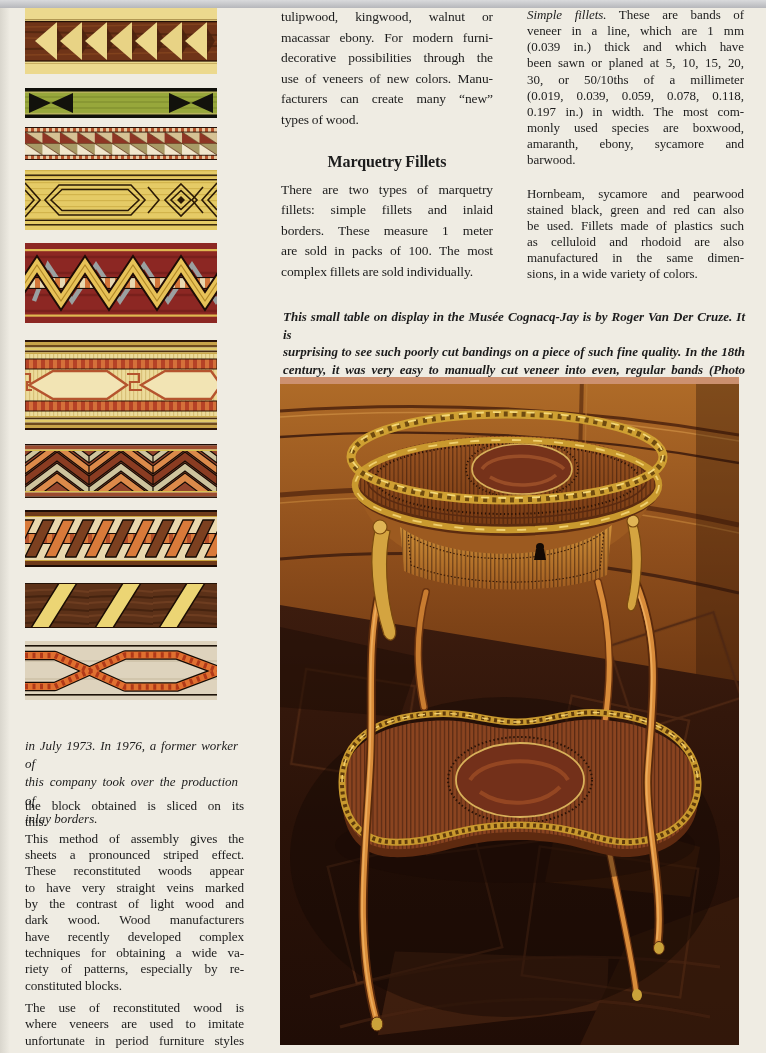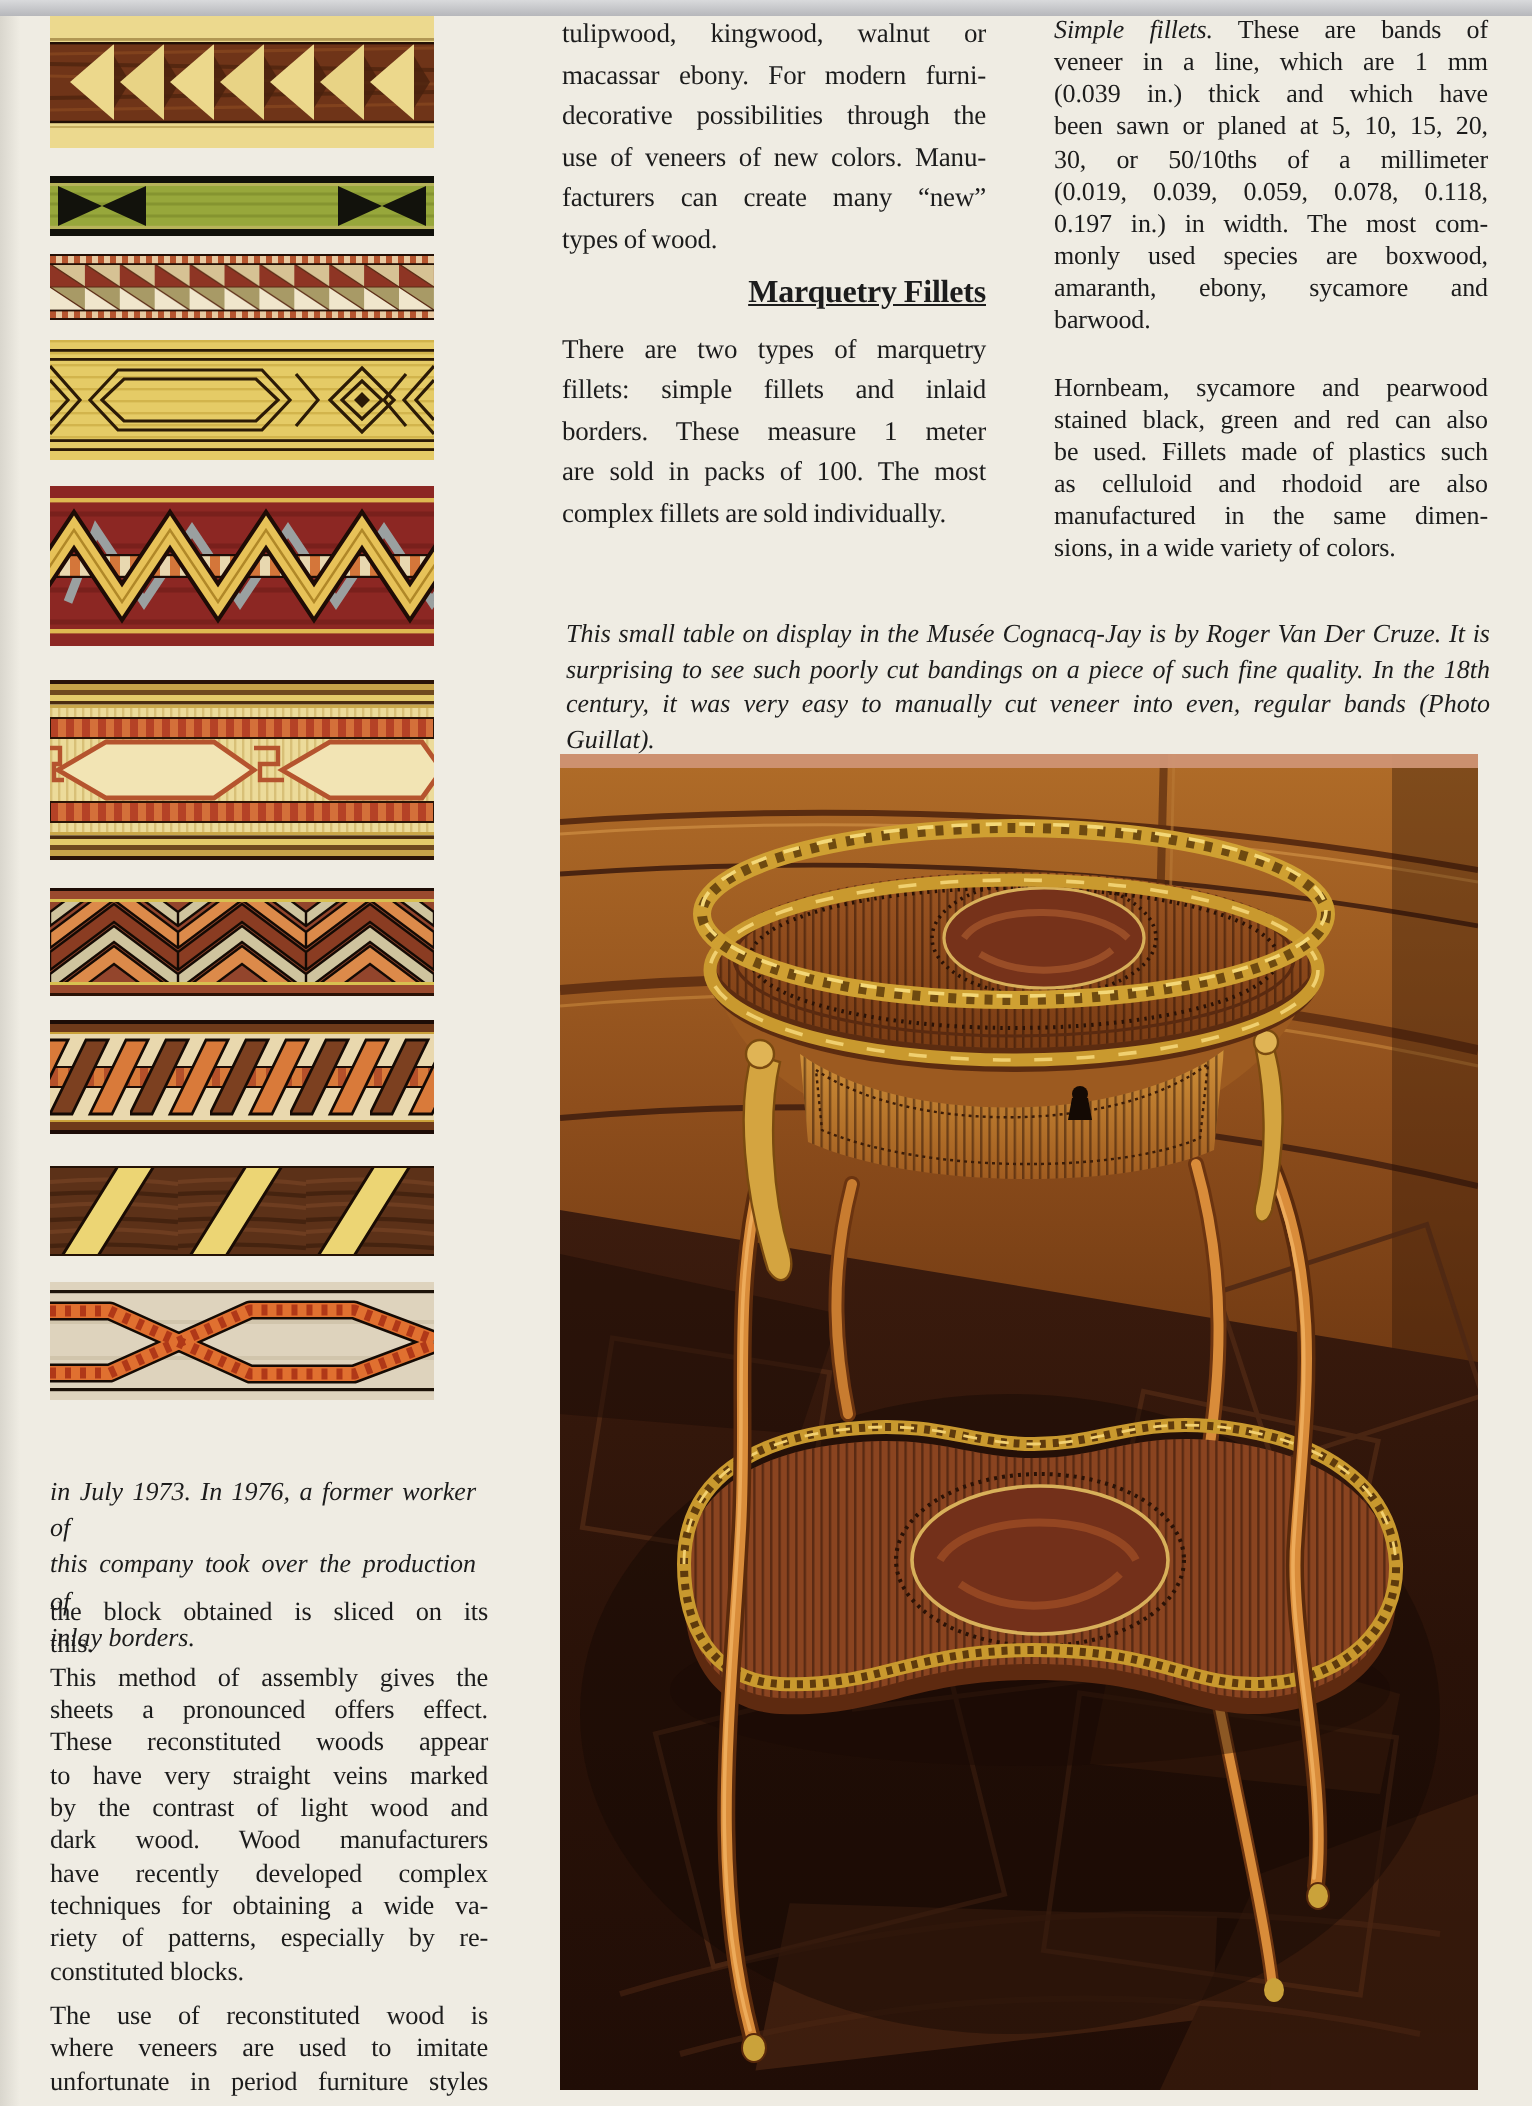--- a/index.html
+++ b/index.html
@@ -12,27 +12,27 @@
   .topbar{position:absolute;left:0;top:0;width:766px;height:8px;
     background:linear-gradient(#d9dadc,#b6b7bb);}
   .leftedge{position:absolute;left:0;top:8px;width:10px;height:1045px;
     background:linear-gradient(90deg,#d9d6cd,rgba(239,236,227,0));}
   .strip{position:absolute;left:25px;display:block;}
   .col{position:absolute;}
   .tline{text-align:justify;text-align-last:justify;}
   .tlast{text-align-last:left;}
   .col-mid{left:281px;top:7px;width:212px;font-size:13.5px;line-height:20.6px;
     letter-spacing:-0.1px;word-spacing:-0.4px;}
-  .col-mid h2{font-size:16px;line-height:22px;margin:5px 0 7px 0;font-weight:bold;
-    text-align:right;text-decoration:underline;}
+  .col-mid h2{font-size:16px;line-height:22px;margin:20px 0 7px 0;font-weight:bold;
+    text-align:center;}
   .col-right{left:527px;top:7px;width:217px;font-size:13px;line-height:16.15px;
     letter-spacing:-0.05px;}
   .col-right .para2{margin-top:17px;}
   .cap{font-style:italic;}
-  .cap-photo{left:283px;top:308px;width:462px;font-size:13px;line-height:17.6px;}
+  .cap-photo{left:283px;top:308px;width:462px;font-size:13px;line-height:17.6px;font-weight:bold;}
   .cap-left{left:25px;top:737px;width:213px;font-size:13px;line-height:18.2px;}
   .col-bottom{left:25px;top:798px;width:219px;font-size:13.2px;line-height:16.35px;
     letter-spacing:-0.1px;}
   .col-bottom .para3{margin-top:6px;}
   .photo{position:absolute;left:280px;top:377px;width:459px;height:668px;}
   svg{display:block;}
 </style>
 </head>
 <body>
 
@@ -324,21 +324,21 @@
     <div class="tline tlast">inlay borders.</div>
   </div>
 
 <div class="col col-bottom">
   <div class="para">
       <div class="tline">the block obtained is sliced on its</div>
       <div class="tline tlast">this.</div>
     </div>
   <div class="para">
       <div class="tline">This method of assembly gives the</div>
-      <div class="tline">sheets a pronounced offers effect.</div>
+      <div class="tline">sheets a pronounced striped effect.</div>
       <div class="tline">These reconstituted woods appear</div>
       <div class="tline">to have very straight veins marked</div>
       <div class="tline">by the contrast of light wood and</div>
       <div class="tline">dark wood. Wood manufacturers</div>
       <div class="tline">have recently developed complex</div>
       <div class="tline">techniques for obtaining a wide va-</div>
       <div class="tline">riety of patterns, especially by re-</div>
       <div class="tline tlast">constituted blocks.</div>
     </div>
   <div class="para para3">

